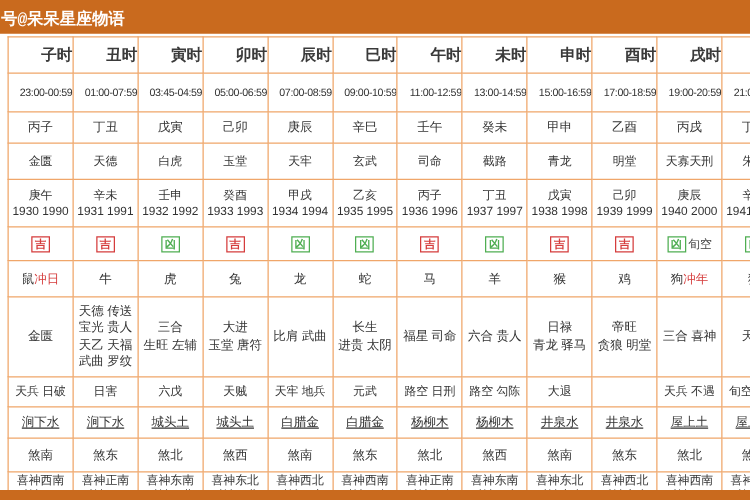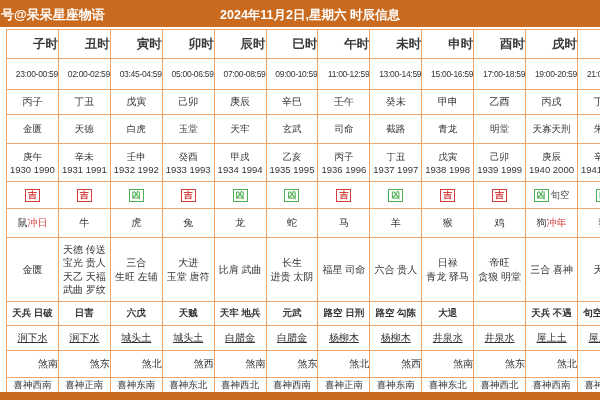--- a/index.html
+++ b/index.html
@@ -13,21 +13,21 @@
   body{
     width:600px;height:400px;overflow:hidden;position:relative;
     background:#fff;font-family:"Liberation Sans","DejaVu Sans",sans-serif;
     color:var(--text);
   }
   .topbar{
     position:absolute;top:0;left:0;width:600px;height:27px;
     background:var(--accent);color:#fff;
   }
   .brand{
-    position:absolute;left:1px;top:6px;font-size:13px;font-weight:bold;white-space:nowrap;
+    position:absolute;left:1px;top:6px;font-size:13px;font-weight:bold;white-space:nowrap;font-family:Liberation Mono, monospace;
   }
   .title{
     position:absolute;left:120px;width:380px;top:7px;text-align:center;
     font-size:12.5px;font-weight:bold;white-space:nowrap;
   }
   table{
     position:absolute;top:29px;left:6px;width:624px;
     border-collapse:collapse;table-layout:fixed;
   }
   td{
@@ -36,64 +36,63 @@
     font-size:10px;color:var(--text);
   }
   tr.r-hour td{height:28px;font-size:12.5px;font-weight:bold;color:#3a3a3a;text-align:right;}
   tr.r-time td{height:30px;font-size:8.5px;letter-spacing:-0.3px;text-align:right;}
   tr.r-pillar td{height:24px;font-size:10px;}
   tr.r-zhishen td{height:28px;font-size:9.5px;}
   tr.r-year td{height:37px;font-size:9.5px;line-height:13px;}
   tr.r-luck td{height:26px;}
   tr.r-zodiac td{height:28px;font-size:10px;}
   tr.r-ji td{height:63px;font-size:10px;line-height:13.5px;}
-  tr.r-xiong td{height:23px;font-size:9.5px;font-weight:bold;}
+  tr.r-xiong td{height:23px;font-size:9.5px;}
   tr.r-nayin td{height:24px;font-size:10px;text-decoration:underline;}
-  tr.r-sha td{height:26px;font-size:10px;text-align:right;}
+  tr.r-sha td{height:26px;font-size:10px;}
   tr.r-xicai td{height:25px;font-size:9.5px;line-height:12px;}
   .badge{
     display:inline-block;border:1px solid;font-size:9px;line-height:11px;
     padding:0 2px;font-weight:bold;
   }
   .badge.good{color:var(--red);border-color:var(--red);}
   .badge.bad{color:var(--green);border-color:var(--green);}
   .lnote{color:#444;font-size:9.5px;margin-left:2px;}
   .red{color:var(--red);}
   .bottombar{
     position:absolute;top:392px;left:0;width:600px;height:8px;
     background:var(--accent);
   }
 </style>
 </head>
 <body>
 
 <div class="topbar">
   <span class="brand">号@呆呆星座物语</span>
-  <span class="title">2024年11月2日,星期六 时辰信息</span>
 </div>
 
 <table>
   <tbody>
       <tr class="r-hour">
         <td>子时</td>
         <td>丑时</td>
         <td>寅时</td>
         <td>卯时</td>
         <td>辰时</td>
         <td>巳时</td>
         <td>午时</td>
         <td>未时</td>
         <td>申时</td>
         <td>酉时</td>
         <td>戌时</td>
         <td>亥时</td>
       </tr>
       <tr class="r-time">
         <td>23:00-00:59</td>
-        <td>02:00-02:59</td>
+        <td>01:00-07:59</td>
         <td>03:45-04:59</td>
         <td>05:00-06:59</td>
         <td>07:00-08:59</td>
         <td>09:00-10:59</td>
         <td>11:00-12:59</td>
         <td>13:00-14:59</td>
         <td>15:00-16:59</td>
         <td>17:00-18:59</td>
         <td>19:00-20:59</td>
         <td>21:00-22:59</td>

